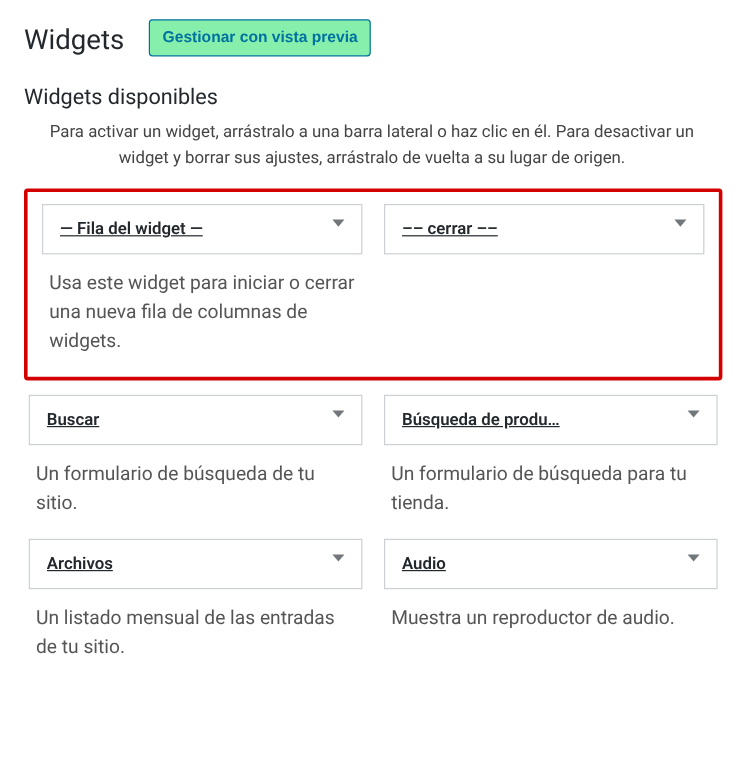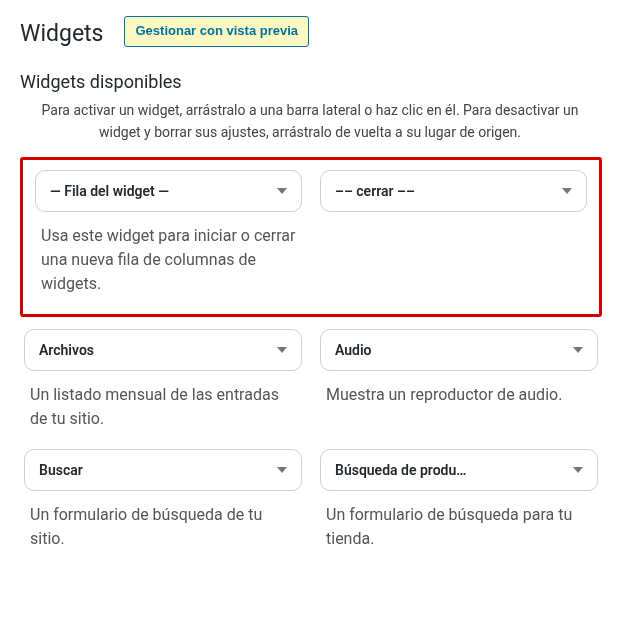--- a/index.html
+++ b/index.html
@@ -24,21 +24,21 @@
     font-size: 23px;
     font-weight: 400;
     margin: 0;
     padding: 9px 0 4px 0;
     line-height: 1.3;
     color: #23282d;
   }
   .header-btn {
     border: 1px solid #0071a1;
     color: #0071a1;
-    background: #fef9c3;
+    background: #86efac;
     font-size: 13px;
     font-weight: 600;
     padding: 4px 10px;
     border-radius: 3px;
     cursor: pointer;
     line-height: 1.6;
   }
   .section-title {
     font-size: 18px;
     font-weight: 400;
@@ -65,24 +65,24 @@
   }
   .widget-col {
     flex: 1;
     min-width: 0;
   }
   .widget-head {
     border: 1px solid #ccd0d4;
     background: #fff;
     padding: 12px 14px;
     display: flex;
-    align-items: center;
     justify-content: space-between;
     cursor: pointer;
-    border-radius: 10px;
+    border-radius: 0;
+    text-decoration: underline;
   }
   .widget-head h3 {
     margin: 0;
     font-size: 14px;
     font-weight: 600;
     color: #23282d;
     white-space: nowrap;
     overflow: hidden;
     text-overflow: ellipsis;
     padding-right: 8px;
@@ -136,47 +136,47 @@
           <span class="toggle"></span>
         </div>
       </div>
     </div>
   </div>
 
   <div class="row-block">
     <div class="widget-grid">
       <div class="widget-col">
         <div class="widget-head">
+          <h3>Buscar</h3>
+          <span class="toggle"></span>
+        </div>
+        <div class="widget-desc">Un formulario de búsqueda de tu sitio.</div>
+      </div>
+      <div class="widget-col">
+        <div class="widget-head">
+          <h3>Búsqueda de produ…</h3>
+          <span class="toggle"></span>
+        </div>
+        <div class="widget-desc">Un formulario de búsqueda pa­ra tu tienda.</div>
+      </div>
+    </div>
+  </div>
+
+  <div class="row-block">
+    <div class="widget-grid">
+      <div class="widget-col">
+        <div class="widget-head">
           <h3>Archivos</h3>
           <span class="toggle"></span>
         </div>
         <div class="widget-desc">Un listado mensual de las en­tradas de tu sitio.</div>
       </div>
       <div class="widget-col">
         <div class="widget-head">
           <h3>Audio</h3>
           <span class="toggle"></span>
         </div>
         <div class="widget-desc">Muestra un reproductor de au­dio.</div>
       </div>
     </div>
   </div>
 
-  <div class="row-block">
-    <div class="widget-grid">
-      <div class="widget-col">
-        <div class="widget-head">
-          <h3>Buscar</h3>
-          <span class="toggle"></span>
-        </div>
-        <div class="widget-desc">Un formulario de búsqueda de tu sitio.</div>
-      </div>
-      <div class="widget-col">
-        <div class="widget-head">
-          <h3>Búsqueda de produ…</h3>
-          <span class="toggle"></span>
-        </div>
-        <div class="widget-desc">Un formulario de búsqueda pa­ra tu tienda.</div>
-      </div>
-    </div>
-  </div>
-
 </div>
 
 </body></html>

